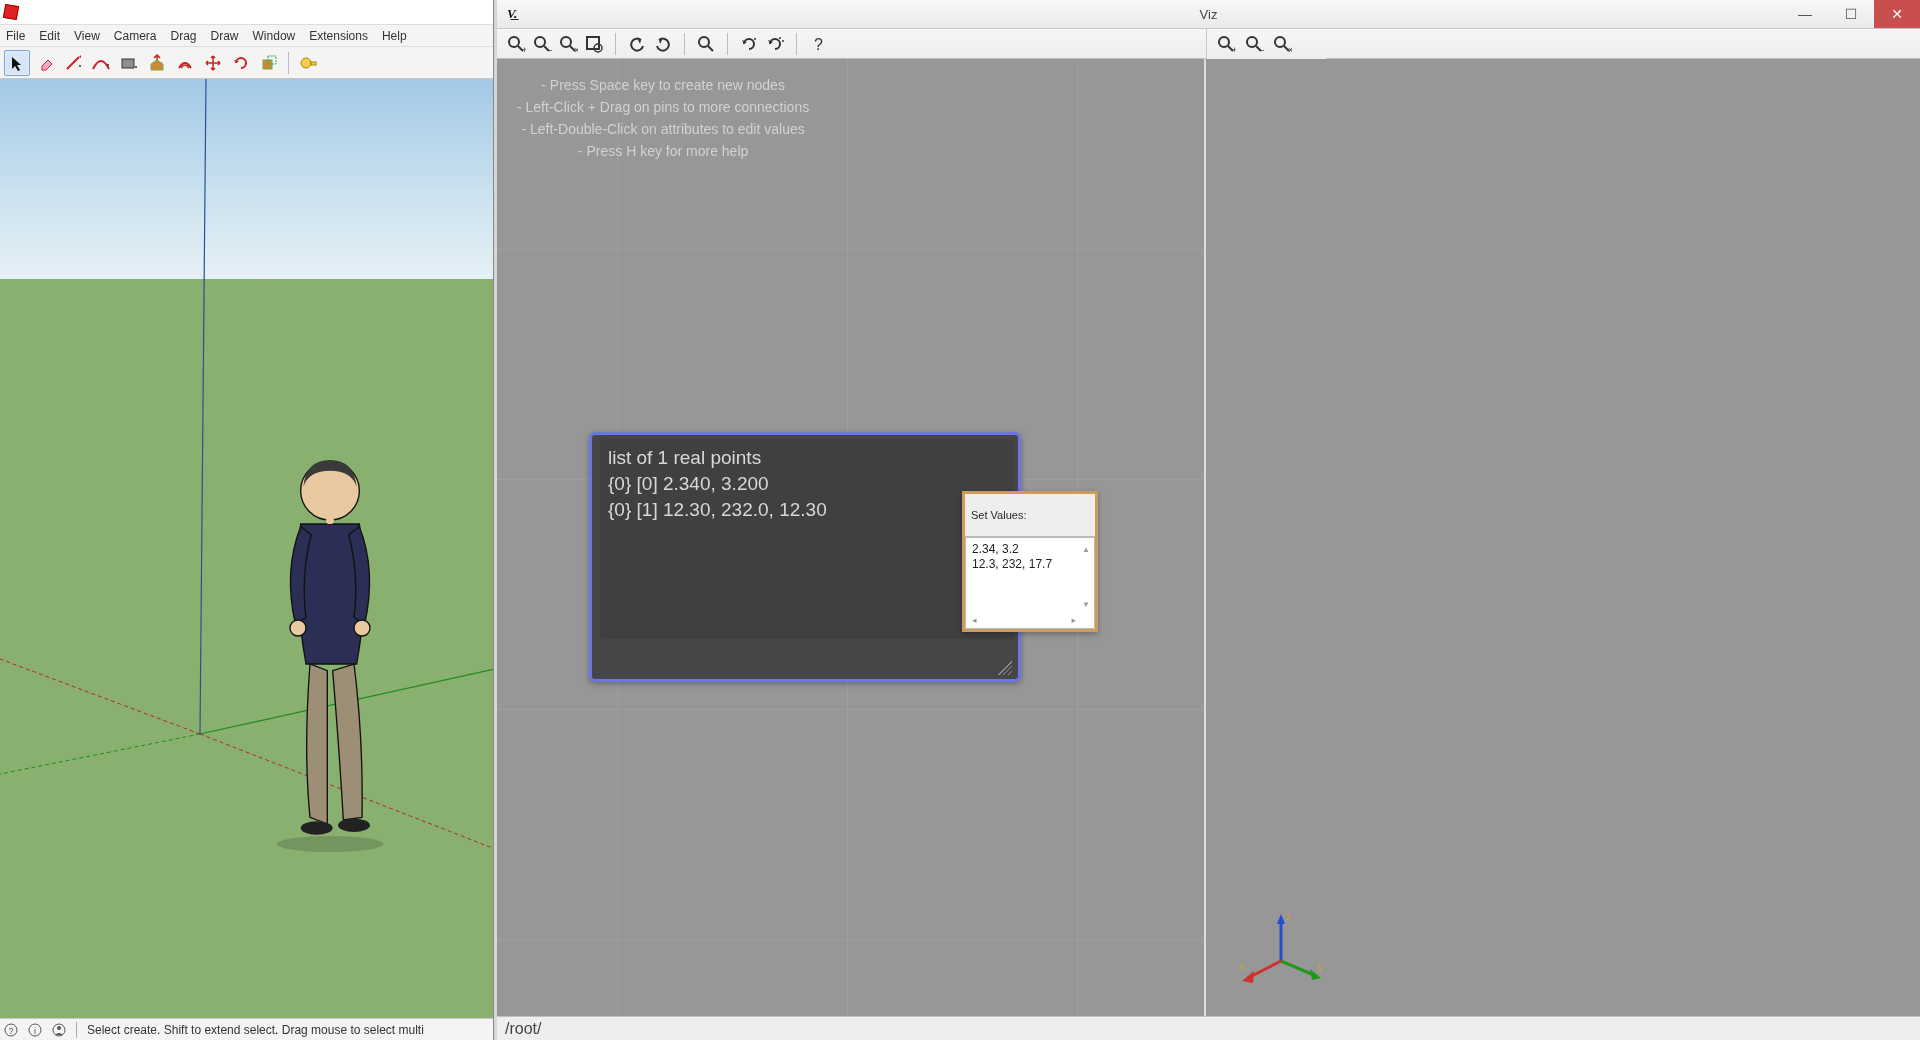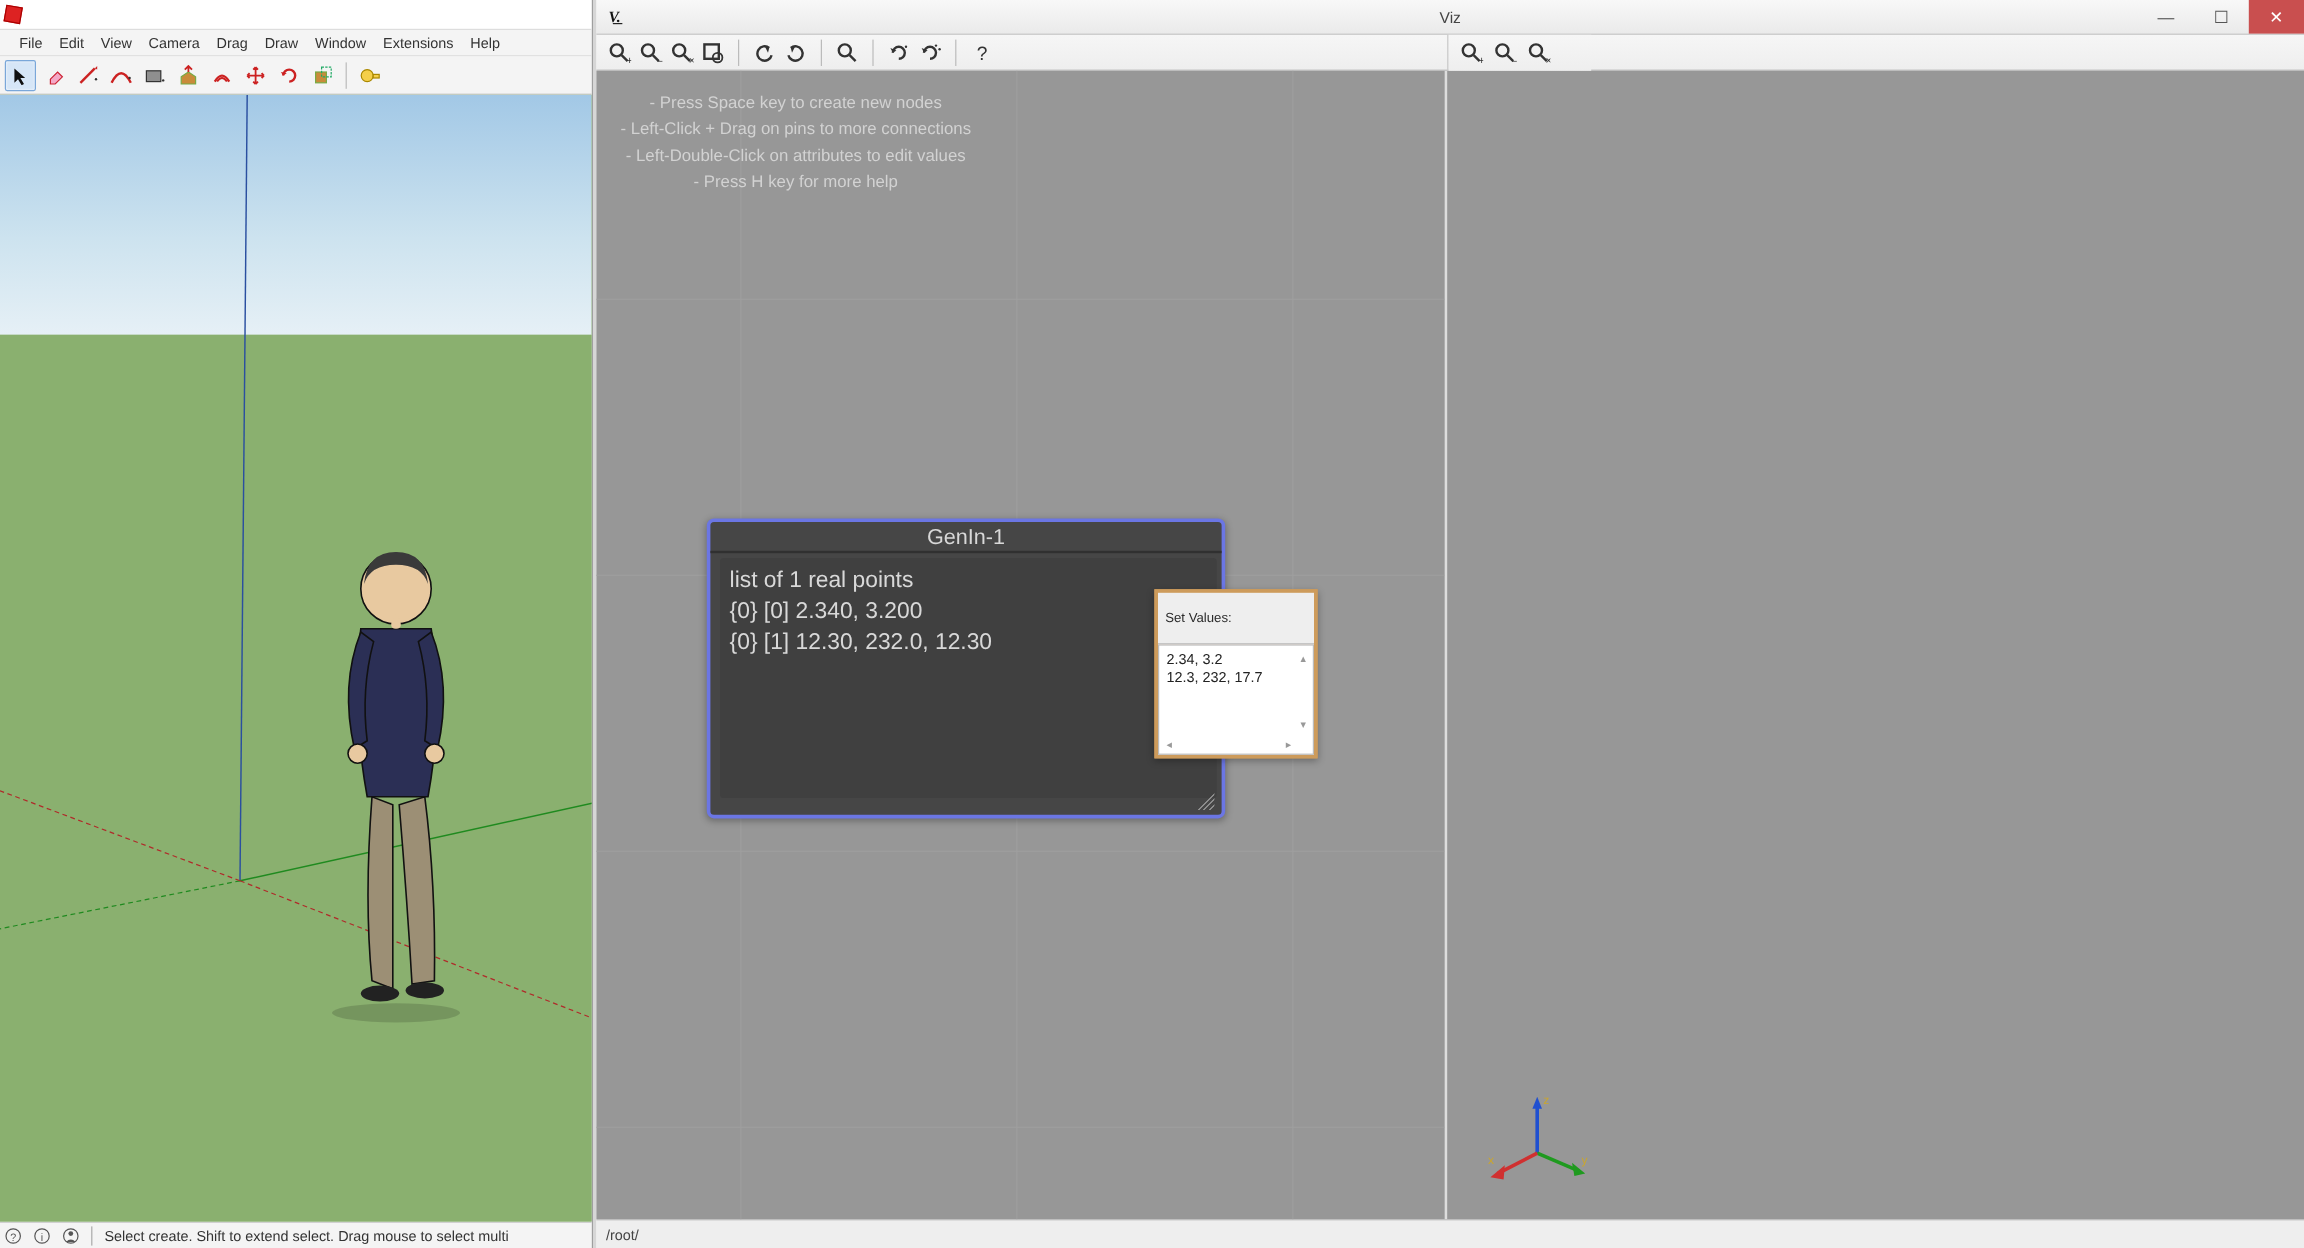--- a/index.html
+++ b/index.html
@@ -8,21 +8,21 @@
 .app-shell { display: flex; width: 100%; height: 100%; }
 
 
 .su-panel { width: 494px; height: 100%; display: flex; flex-direction: column; background: #fff; border-right: 1px solid #888; position: relative; }
 
 
 .su-title { height: 25px; background: #fff; display: flex; align-items: center; padding-left: 4px; border-bottom: 1px solid #ddd; }
 .su-cube { width: 14px; height: 14px; background: #d22; transform: rotate(10deg); border: 1px solid #a00; }
 
 
-.su-menu { height: 22px; display: flex; align-items: center; gap: 2px; padding: 0 10px; font-size: 12px; color: #333; background: #f4f4f4; border-bottom: 1px solid #ddd; }
+.su-menu { height: 22px; display: flex; align-items: center; gap: 2px; padding: 0 0; font-size: 12px; color: #333; background: #f4f4f4; border-bottom: 1px solid #ddd; }
 .su-menu span { padding: 2px 6px; cursor: default; }
 
 
 .su-toolbar { height: 32px; display: flex; align-items: center; gap: 2px; padding: 2px 4px; background: #f4f4f4; border-bottom: 1px solid #c8c8c8; }
 .t-btn { width: 26px; height: 26px; display: flex; align-items: center; justify-content: center; border: 1px solid transparent; border-radius: 2px; position: relative; }
 .t-btn.sel { border: 1px solid #7aa7d9; background: #d6e6f7; box-shadow: inset 0 0 2px #fff; }
 .t-btn svg { display: block; }
 .t-sep { width: 1px; height: 22px; background: #bbb; margin: 0 4px; }
 
 
@@ -74,21 +74,21 @@
 
 .popover { position: absolute; left: 465px; top: 432px; width: 136px; border: 3px solid #cd9b5b; background: #cd9b5b; box-shadow: 0 2px 6px rgba(0,0,0,.3); }
 .popover-title { font-size: 11px; color: #2a2a2a; padding: 15px 6px; background: #eee; border-bottom: 1px solid #bbb; }
 .popover-body { background: #fff; border: 1px solid #bbb; margin: 0; padding: 4px 6px 12px 6px; font-size: 12px; color: #222; line-height: 15px; position:relative; height: 92px; }
 .popover-body .vscroll { position:absolute; right:2px; top:4px; bottom:16px; width:12px; color:#999; font-size:9px; display:flex; flex-direction:column; justify-content:space-between; align-items:center; }
 .popover-body .hscroll { position:absolute; left:2px; right:14px; bottom:2px; height:12px; color:#999; font-size:9px; display:flex; justify-content:space-between; align-items:center; padding:0 4px; }
 
 
 .viz-3d { width: 716px; background: #979797; border-left: 2px solid #ddd; position: relative; }
 
-.viz-status { height: 24px; background: #eee; border-top: 1px solid #c0c0c0; display:flex; align-items:center; font-size:12px; color:#444; padding-left:8px; }
+.viz-status { height: 24px; background: #eee; border-top: 1px solid #c0c0c0; display:flex; align-items:center; font-size:16px; color:#444; padding-left:8px; }
 
 
 .splitter { width: 3px; background: #d6d6d6; cursor: col-resize; }
 </style>
 </head>
 <body>
 
 <div class="app-shell">
 
   <div class="su-panel">
@@ -316,21 +316,20 @@
     <div class="viz-body">
       <div class="viz-canvas">
         <div class="viz-help">
           <div>- Press Space key to create new nodes</div>
           <div>- Left-Click + Drag on pins to more connections</div>
           <div>- Left-Double-Click on attributes to edit values</div>
           <div>- Press H key for more help</div>
         </div>
 
         <div class="node">
-          <div class="node-title">GenIn-1</div>
           <div class="node-body">
             <div>list of 1 real points</div>
             <div>{0} [0]  2.340,   3.200</div>
             <div>{0} [1]  12.30,  232.0,  12.30</div>
           </div>
           <div class="node-resize"></div>
         </div>
 
         <div class="popover">
           <div class="popover-title">Set Values:</div>

